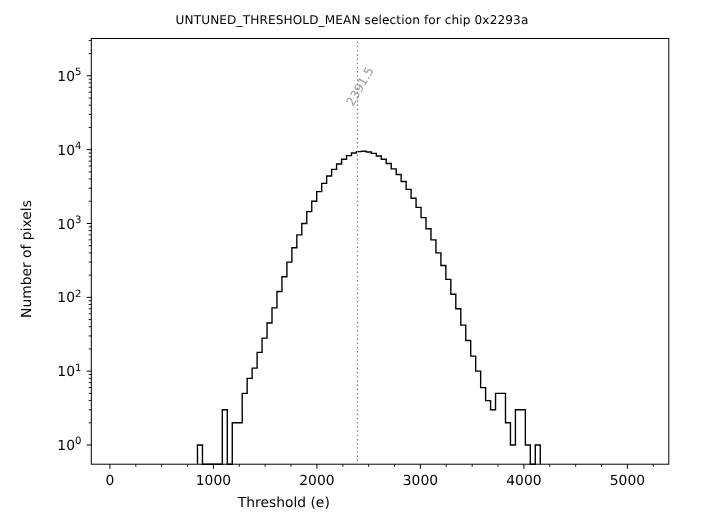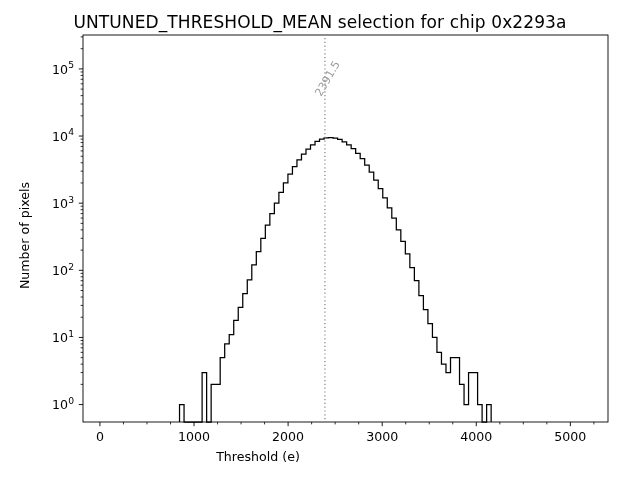--- a/index.html
+++ b/index.html
@@ -18,21 +18,21 @@
     width: 640px;
     height: 480px;
     background: #ffffff;
   }
   #chart-title {
     position: absolute;
     left: 0;
     top: 12px;
     width: 640px;
     text-align: center;
-    font-size: 17px;
+    font-size: 11px;
     color: #000000;
     letter-spacing: 0.1px;
   }
   #plot-svg {
     position: absolute;
     left: 0;
     top: 0;
   }
   .axis-label {
     position: absolute;

